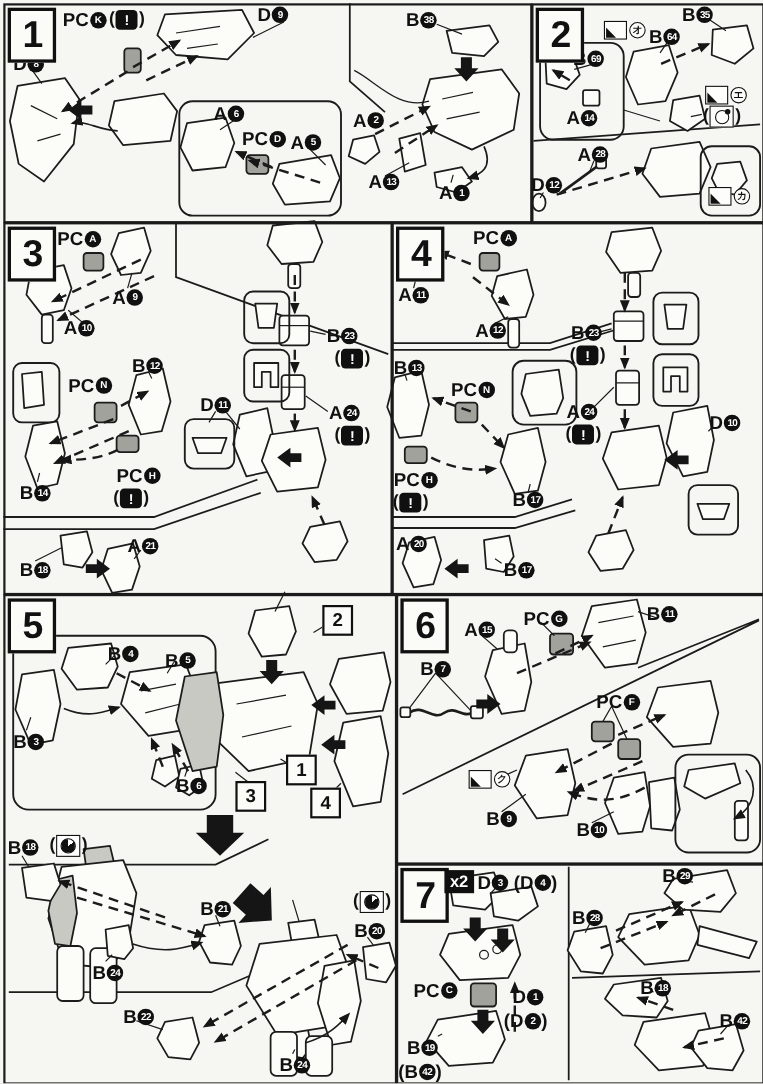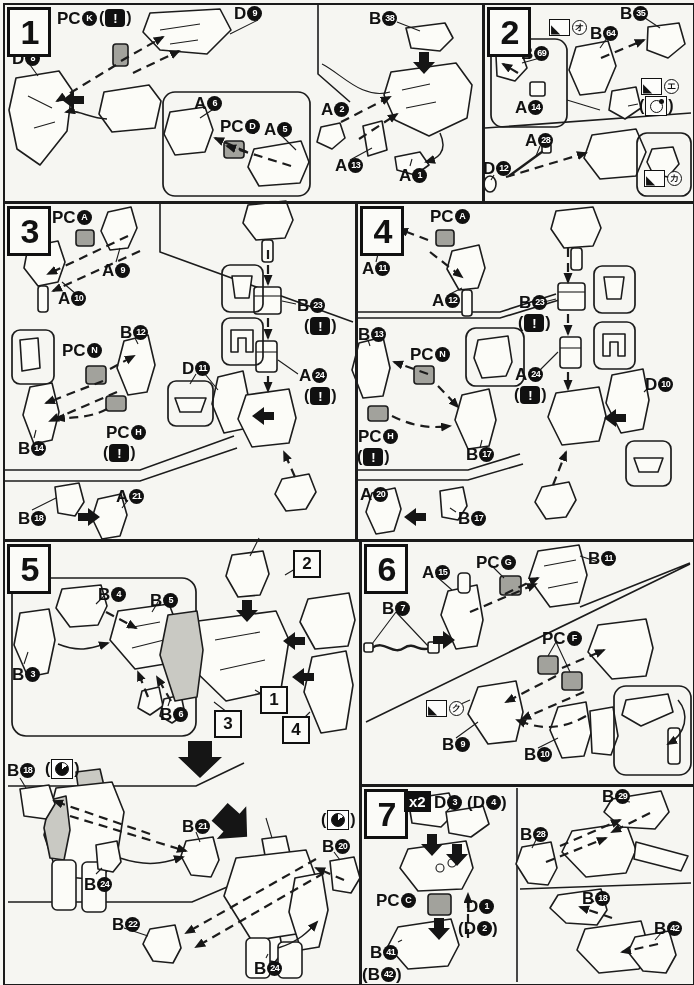--- a/index.html
+++ b/index.html
@@ -652,21 +652,21 @@
       <span class="pre">D</span>
       <span class="circ">1</span>
     </div>
     <div class="lbl" style="left: 458px; top: 920px;">
       <span class="pre">(D</span>
       <span class="circ">2</span>
       <span class="post">)</span>
     </div>
     <div class="lbl" style="left: 370px; top: 944px;">
       <span class="pre">B</span>
-      <span class="circ">41</span>
+      <span class="circ">19</span>
     </div>
     <div class="lbl" style="left: 362px; top: 966px;">
       <span class="pre">(B</span>
       <span class="circ">42</span>
       <span class="post">)</span>
     </div>
     <div class="lbl" style="left: 602px; top: 788px;">
       <span class="pre">B</span>
       <span class="circ">29</span>
     </div>

